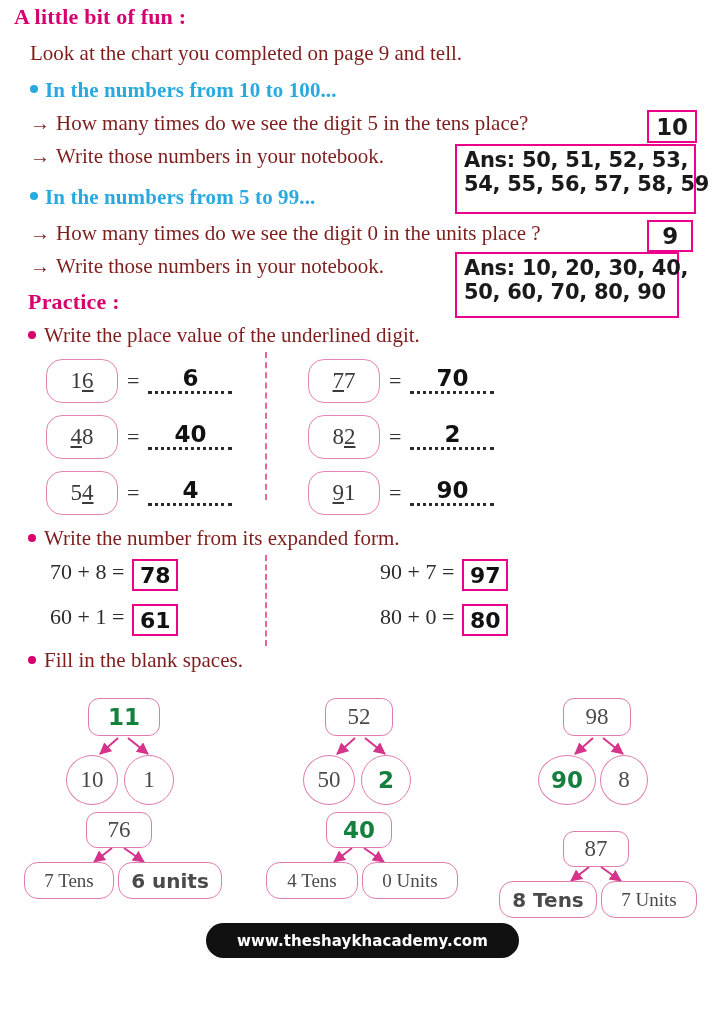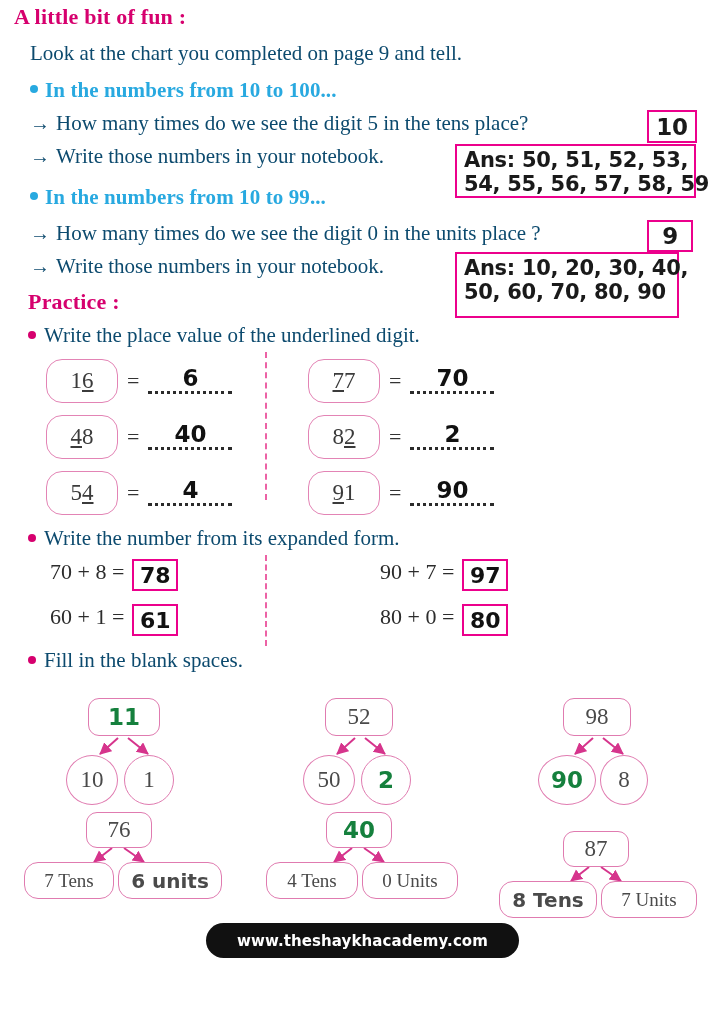--- a/index.html
+++ b/index.html
@@ -42,21 +42,21 @@
     display: inline-block;
     width: 8px; height: 8px;
     border-radius: 50%;
     background: #d6006e;
     margin-right: 8px;
     vertical-align: 3px;
   }
   .body-line {
     font-family: "Liberation Serif", serif;
     font-size: 21px;
-    color: #0c4a6e;
+    color: #7f1d1d;
     white-space: nowrap;
   }
   .arrow { font-size: 20px; margin-right: 6px; }
 
   
   .hand {
     font-family: "DejaVu Sans", sans-serif;
     font-weight: bold;
     color: #1a1a1a;
     letter-spacing: -0.3px;
@@ -201,27 +201,27 @@
   <div style="position:absolute;left:30px;top:111px;" class="body-line">
     <span class="arrow">→</span><span>How many times do we see the digit 5 in the tens place?</span>
   </div>
   <div class="ansbox" style="left:647px;top:110px;width:50px;height:33px;">
     <span class="hand" style="font-size:23px;">10</span>
   </div>
 
   <div style="position:absolute;left:30px;top:144px;" class="body-line">
     <span class="arrow">→</span><span>Write those numbers in your notebook.</span>
   </div>
-  <div class="ansbox-multiline" style="left:455px;top:144px;width:241px;height:54px;">
+  <div class="ansbox-multiline" style="left:455px;top:144px;width:241px;height:70px;">
     <span class="hand">Ans: 50, 51, 52, 53,</span>
     <span class="hand">54, 55, 56, 57, 58, 59</span>
   </div>
 
   <div style="position:absolute;left:30px;top:185px;">
-    <span class="bullet-blue"></span><span class="hdr-blue">In the numbers from 10 to 99...</span>
+    <span class="bullet-blue"></span><span class="hdr-blue">In the numbers from 5 to 99...</span>
   </div>
 
   <div style="position:absolute;left:30px;top:221px;" class="body-line">
     <span class="arrow">→</span><span>How many times do we see the digit 0 in the units place ?</span>
   </div>
   <div class="ansbox" style="left:647px;top:220px;width:46px;height:32px;">
     <span class="hand" style="font-size:23px;">9</span>
   </div>
 
   <div style="position:absolute;left:30px;top:254px;" class="body-line">

